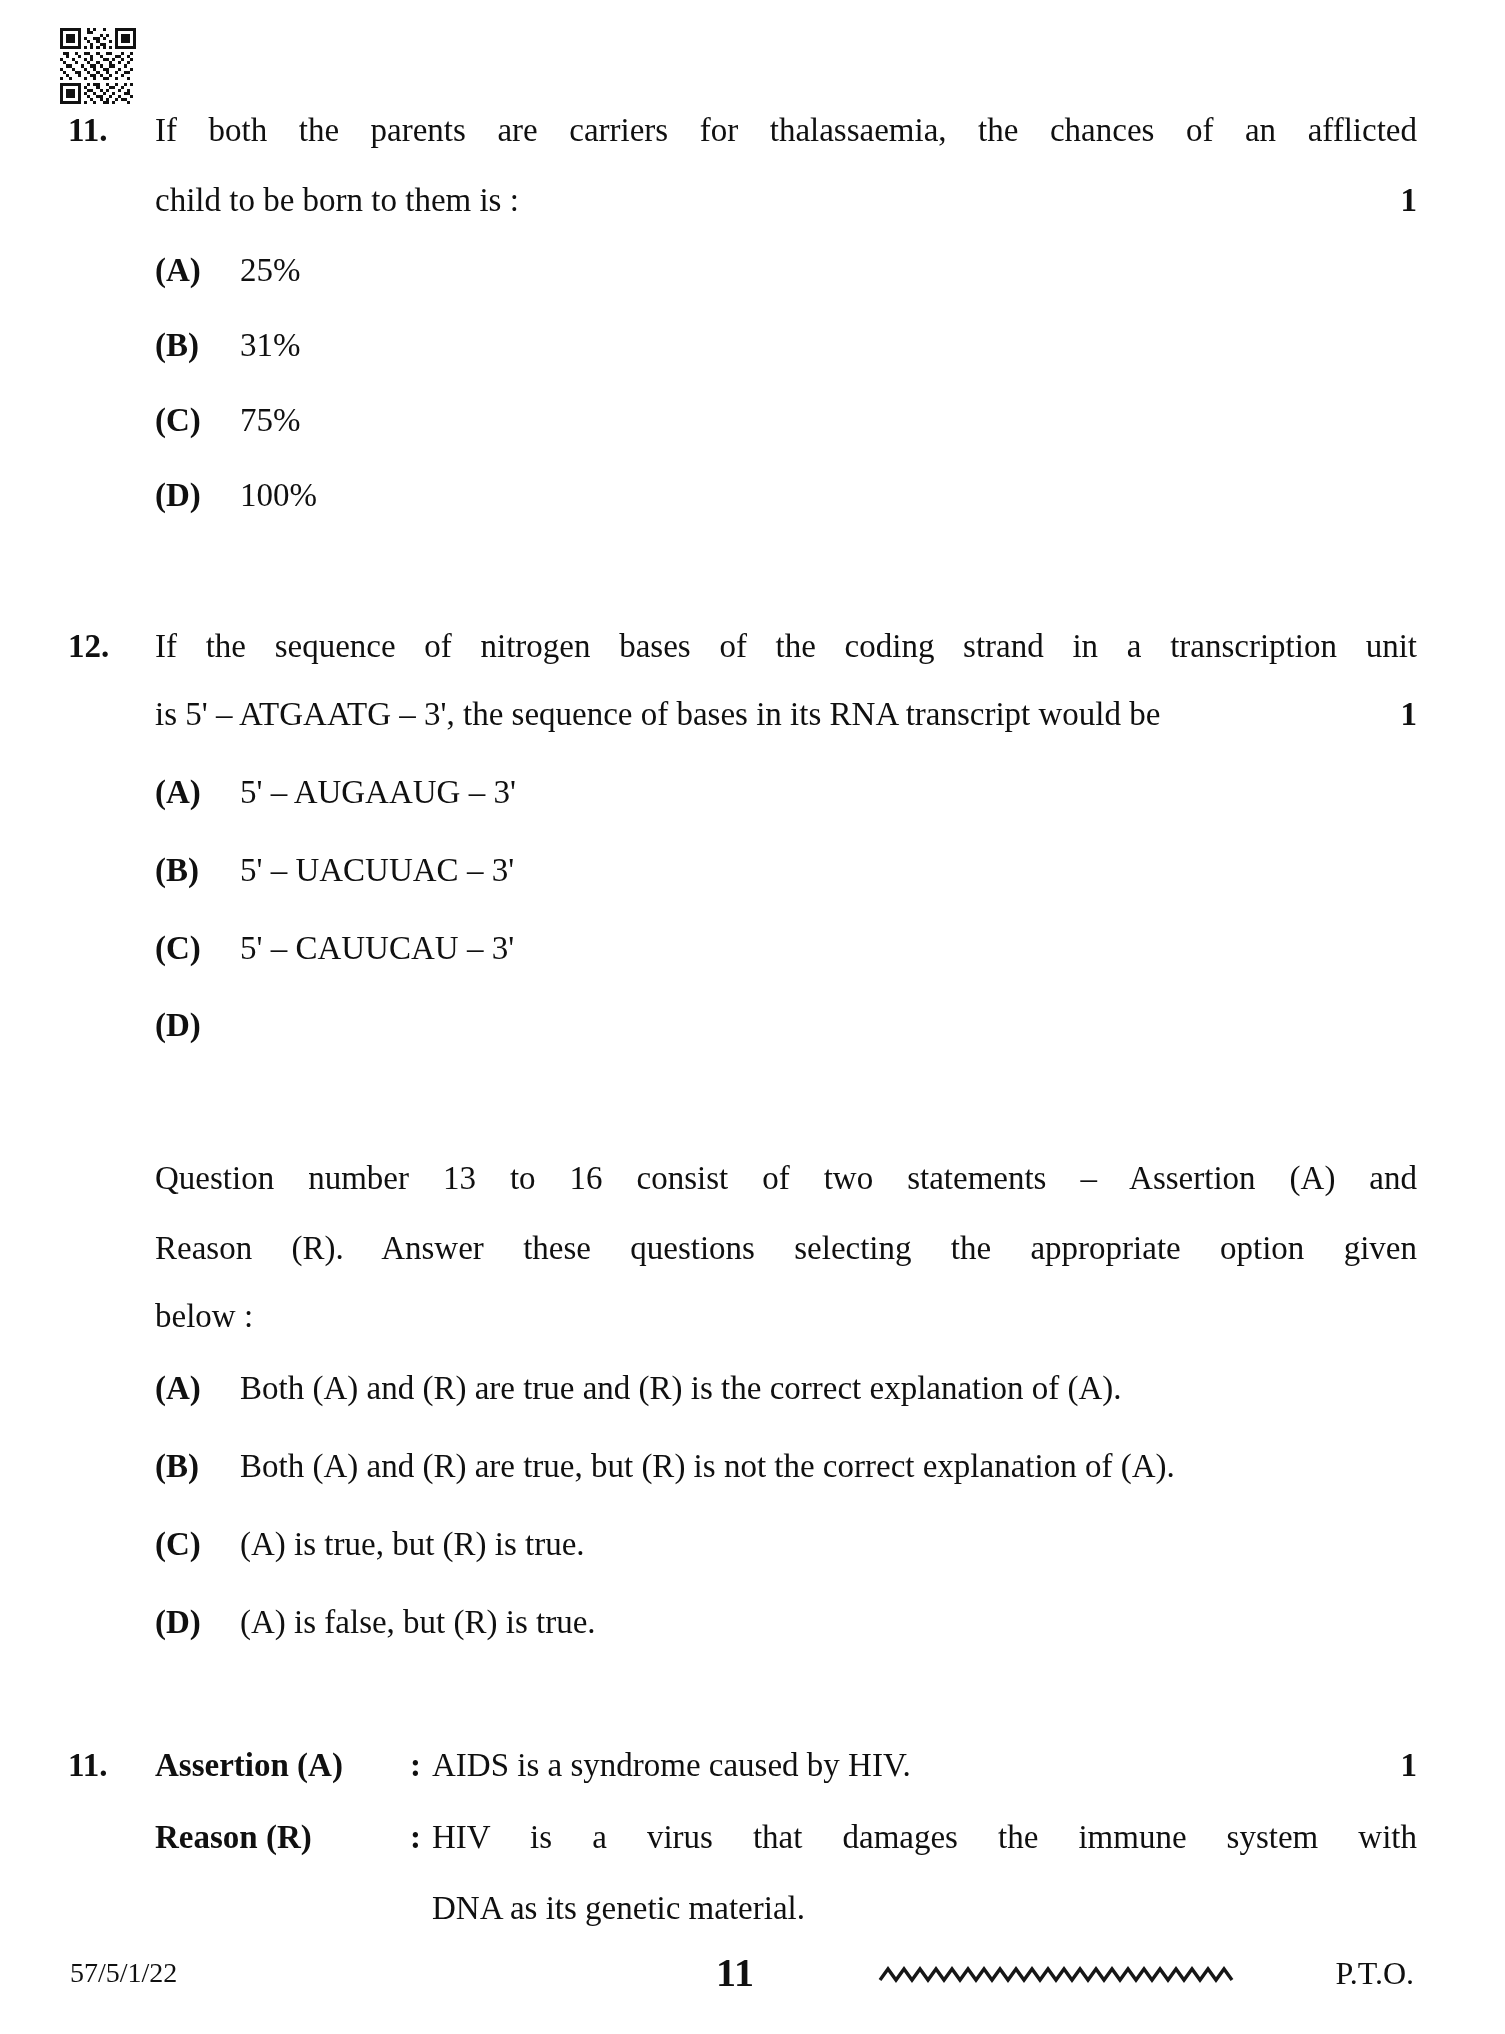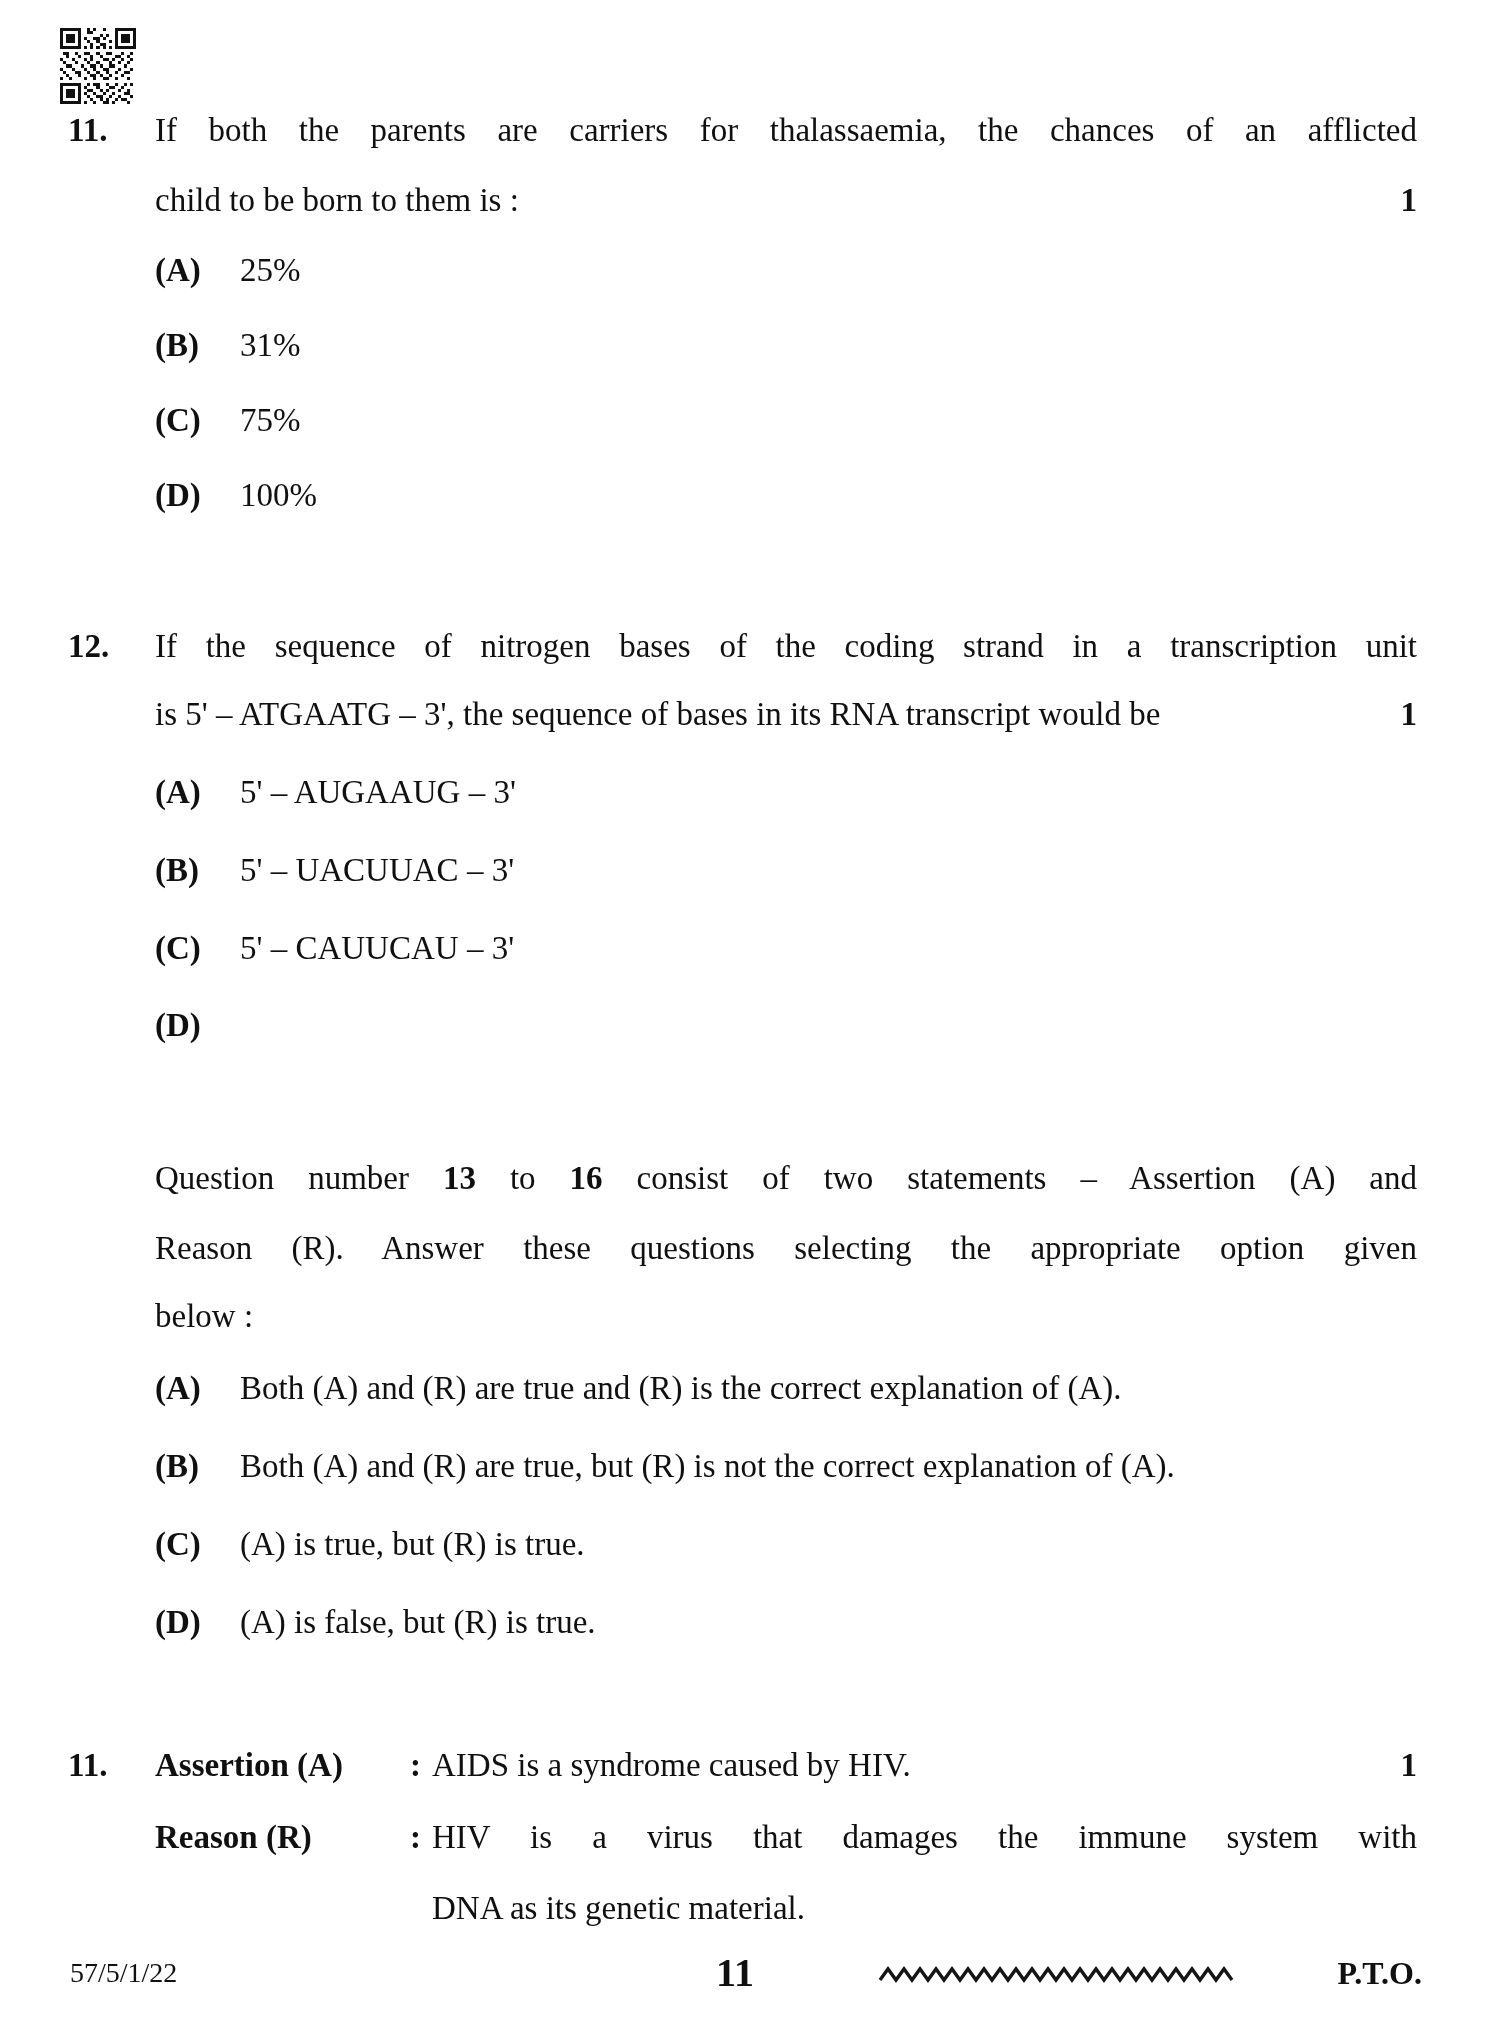--- a/index.html
+++ b/index.html
@@ -13,28 +13,28 @@
     font-size: 33px;
     overflow: hidden;
   }
   .row { position: absolute; left: 0; right: 0; line-height: 44px; }
   .qnum { position: absolute; left: 68px; top: 0; font-weight: 700; }
   .qtext { display: block; margin: 0 53px 0 155px; }
   .just { text-align: justify; text-align-last: justify; }
   .mark { position: absolute; right: 53px; top: 0; font-weight: 700; }
   .opt-label { position: absolute; left: 155px; top: 0; font-weight: 700; }
   .opt-text { display: block; margin-left: 240px; margin-right: 53px; }
-  .bold { font-weight: 700; }
+  .bold { font-weight: 400; }
   .as-label { position: absolute; left: 155px; top: 0; font-weight: 700; }
   .as-colon { position: absolute; left: 410px; top: 0; font-weight: 700; }
   .as-text { display: block; margin: 0 53px 0 432px; }
   .qr { position: absolute; left: 60px; top: 28px; width: 76px; height: 76px; }
   .footer-code { position: absolute; left: 70px; top: 0; font-weight: 400; font-size: 28px; }
   .footer-page { position: absolute; left: 50%; transform: translateX(-50%); top: 0; font-weight: 700; font-size: 40px; }
-  .footer-pto { position: absolute; right: 48px; top: 0; font-weight: 700; font-size: 32px; }
+  .footer-pto { position: absolute; right: 56px; top: 0; font-weight: 400; font-size: 32px; }
   .zigzag { position: absolute; left: 878px; top: 11px; }
 </style>
 </head>
 <body>
 
 <div class="page">
 
   <svg class="qr" viewBox="0 0 25 25" shape-rendering="crispEdges" aria-hidden="true">
     <g fill="#111111">
       <rect x="0" y="0" width="7" height="7"></rect>

